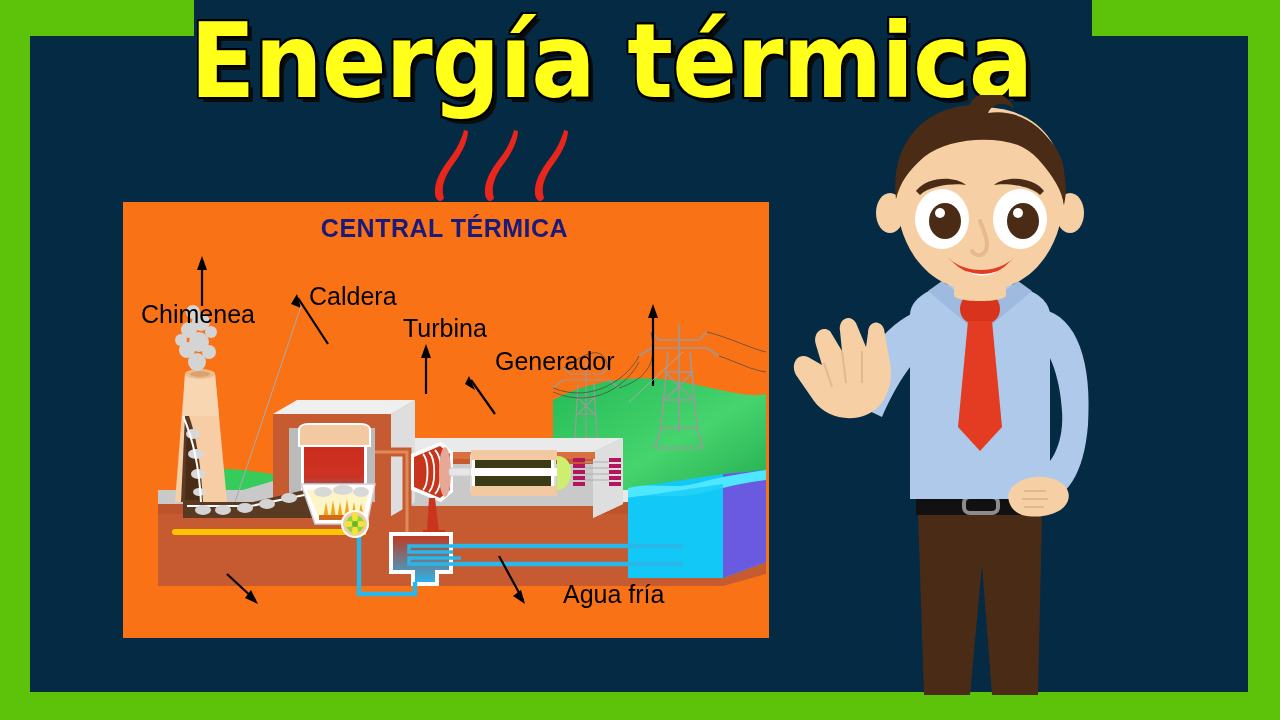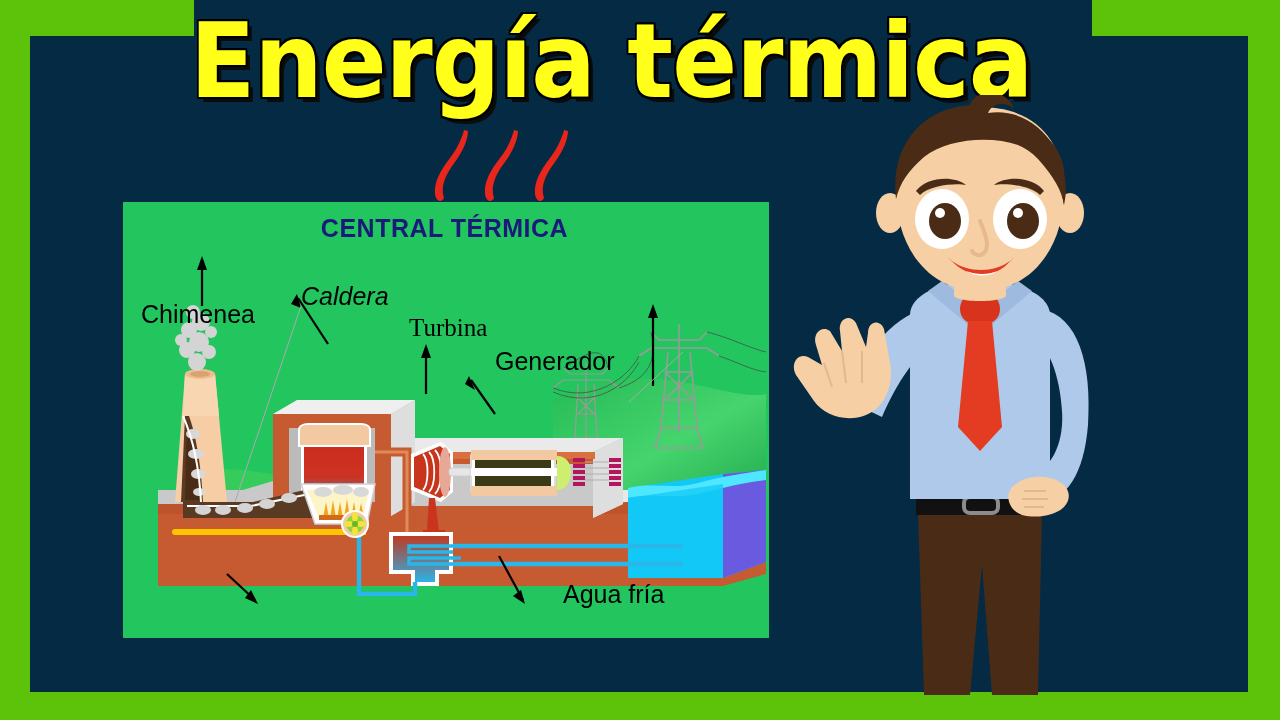--- a/index.html
+++ b/index.html
@@ -38,35 +38,35 @@
       5px 5px 0 #0b0b0b;
     font-family:"DejaVu Sans", sans-serif;
   }
 
   
   #heat-waves{position:absolute;left:430px;top:128px;width:150px;height:75px;}
 
   
   #diagram-panel{
     position:absolute;left:123px;top:202px;width:646px;height:436px;
-    background:#22c55e;
+    background:#f97316;
     overflow:hidden;
   }
   #diagram-title{
     position:absolute;left:0;top:12px;width:643px;text-align:center;
     font-size:25px;font-weight:bold;color:#1a1a7a;letter-spacing:.5px;
     font-family:"Liberation Sans", sans-serif;
   }
   .dlabel{
     position:absolute;color:#000;font-size:25px;white-space:nowrap;
     font-family:"Liberation Sans", sans-serif;
   }
   #lbl-chimenea{left:18px;top:58px;margin-top:40px;}
-  #lbl-caldera{left:178px;top:80px;font-style:italic;}
-  #lbl-turbina{left:286px;top:112px;font-family:Liberation Serif, serif;}
+  #lbl-caldera{left:186px;top:80px;}
+  #lbl-turbina{left:280px;top:112px;}
   #lbl-generador{left:372px;top:145px;}
   #lbl-electricidad{left:473px;top:75px;}
   #lbl-carbon{left:14px;top:378px;}
   #lbl-agua{left:440px;top:378px;}
 
   #scene{position:absolute;left:0;top:0;width:643px;height:436px;}
 
   
   #character{position:absolute;left:770px;top:95px;width:420px;height:600px;}
 </style>

